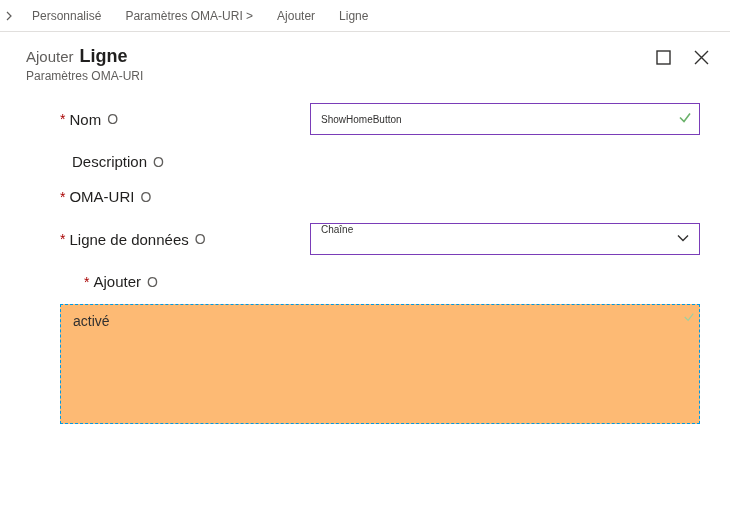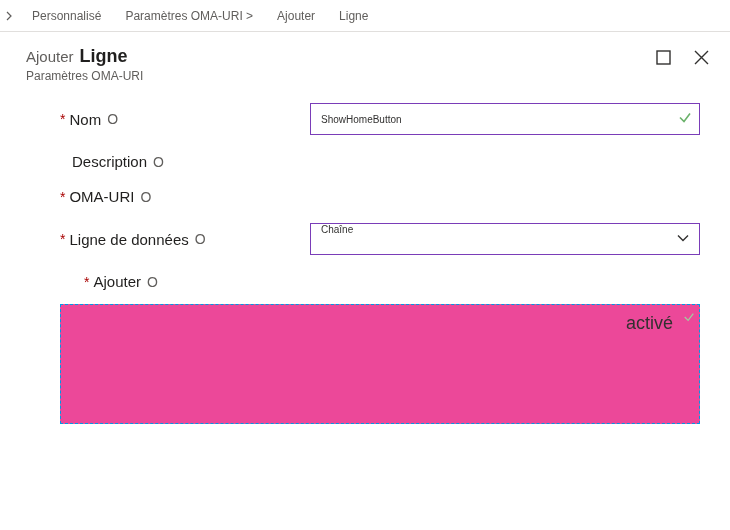--- a/index.html
+++ b/index.html
@@ -151,26 +151,25 @@
     }
     .value-textarea-wrap {
       position: relative;
       margin-left: 0;
     }
     .value-textarea {
       width: 100%;
       height: 120px;
       border: 1px dashed #0099e5;
       font-family: inherit;
-      font-size: 18px;
+      font-size: 14px;
       padding: 8px 26px 8px 12px;
       color: #323130;
-      background: #ec4899;
+      background: #fdba74;
       resize: none;
-      text-align: right;
     }
     .textarea-handle {
       position: absolute;
       right: 4px;
       top: 6px;
       bottom: 6px;
       width: 14px;
       display: flex;
       flex-direction: column;
       align-items: center;

